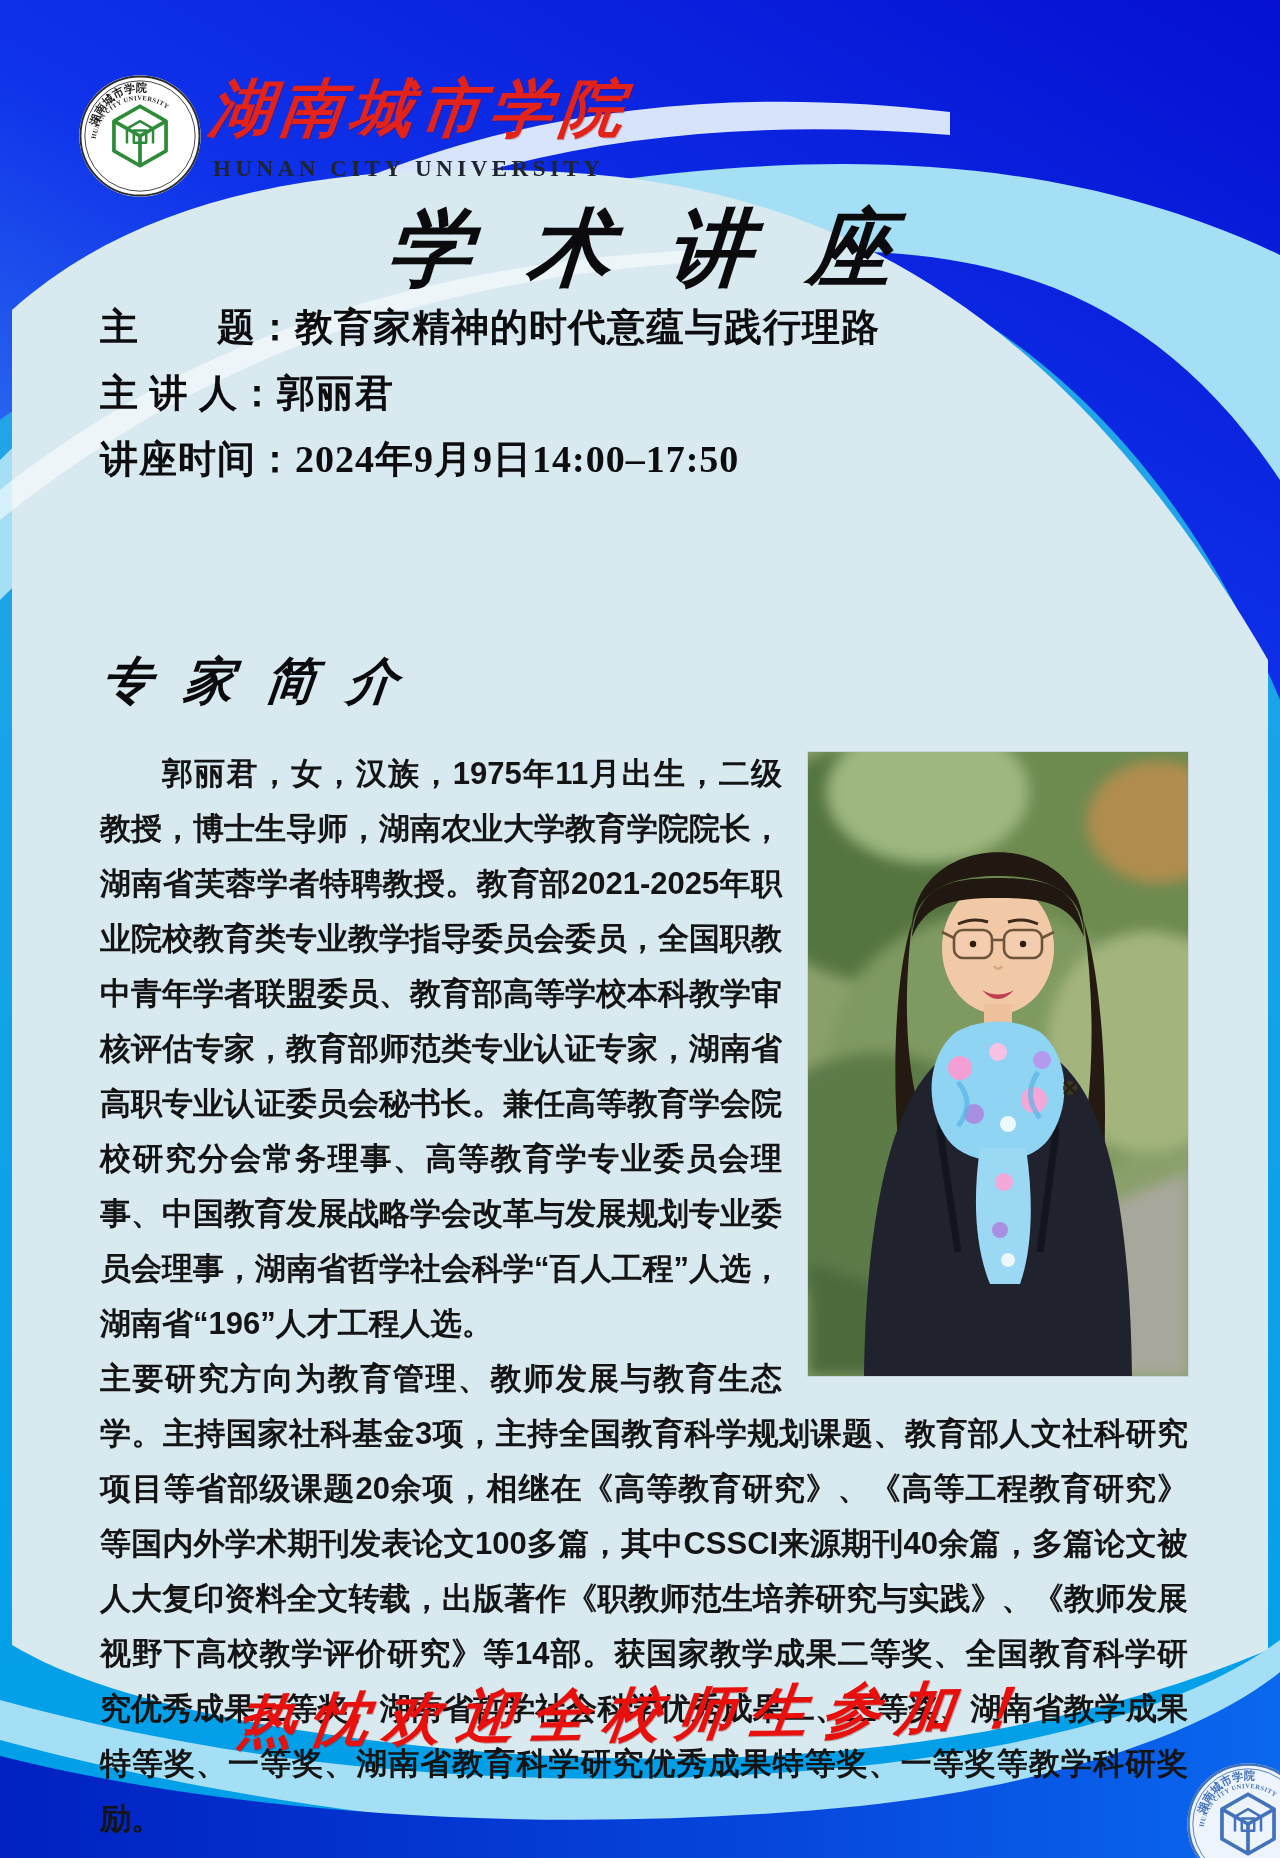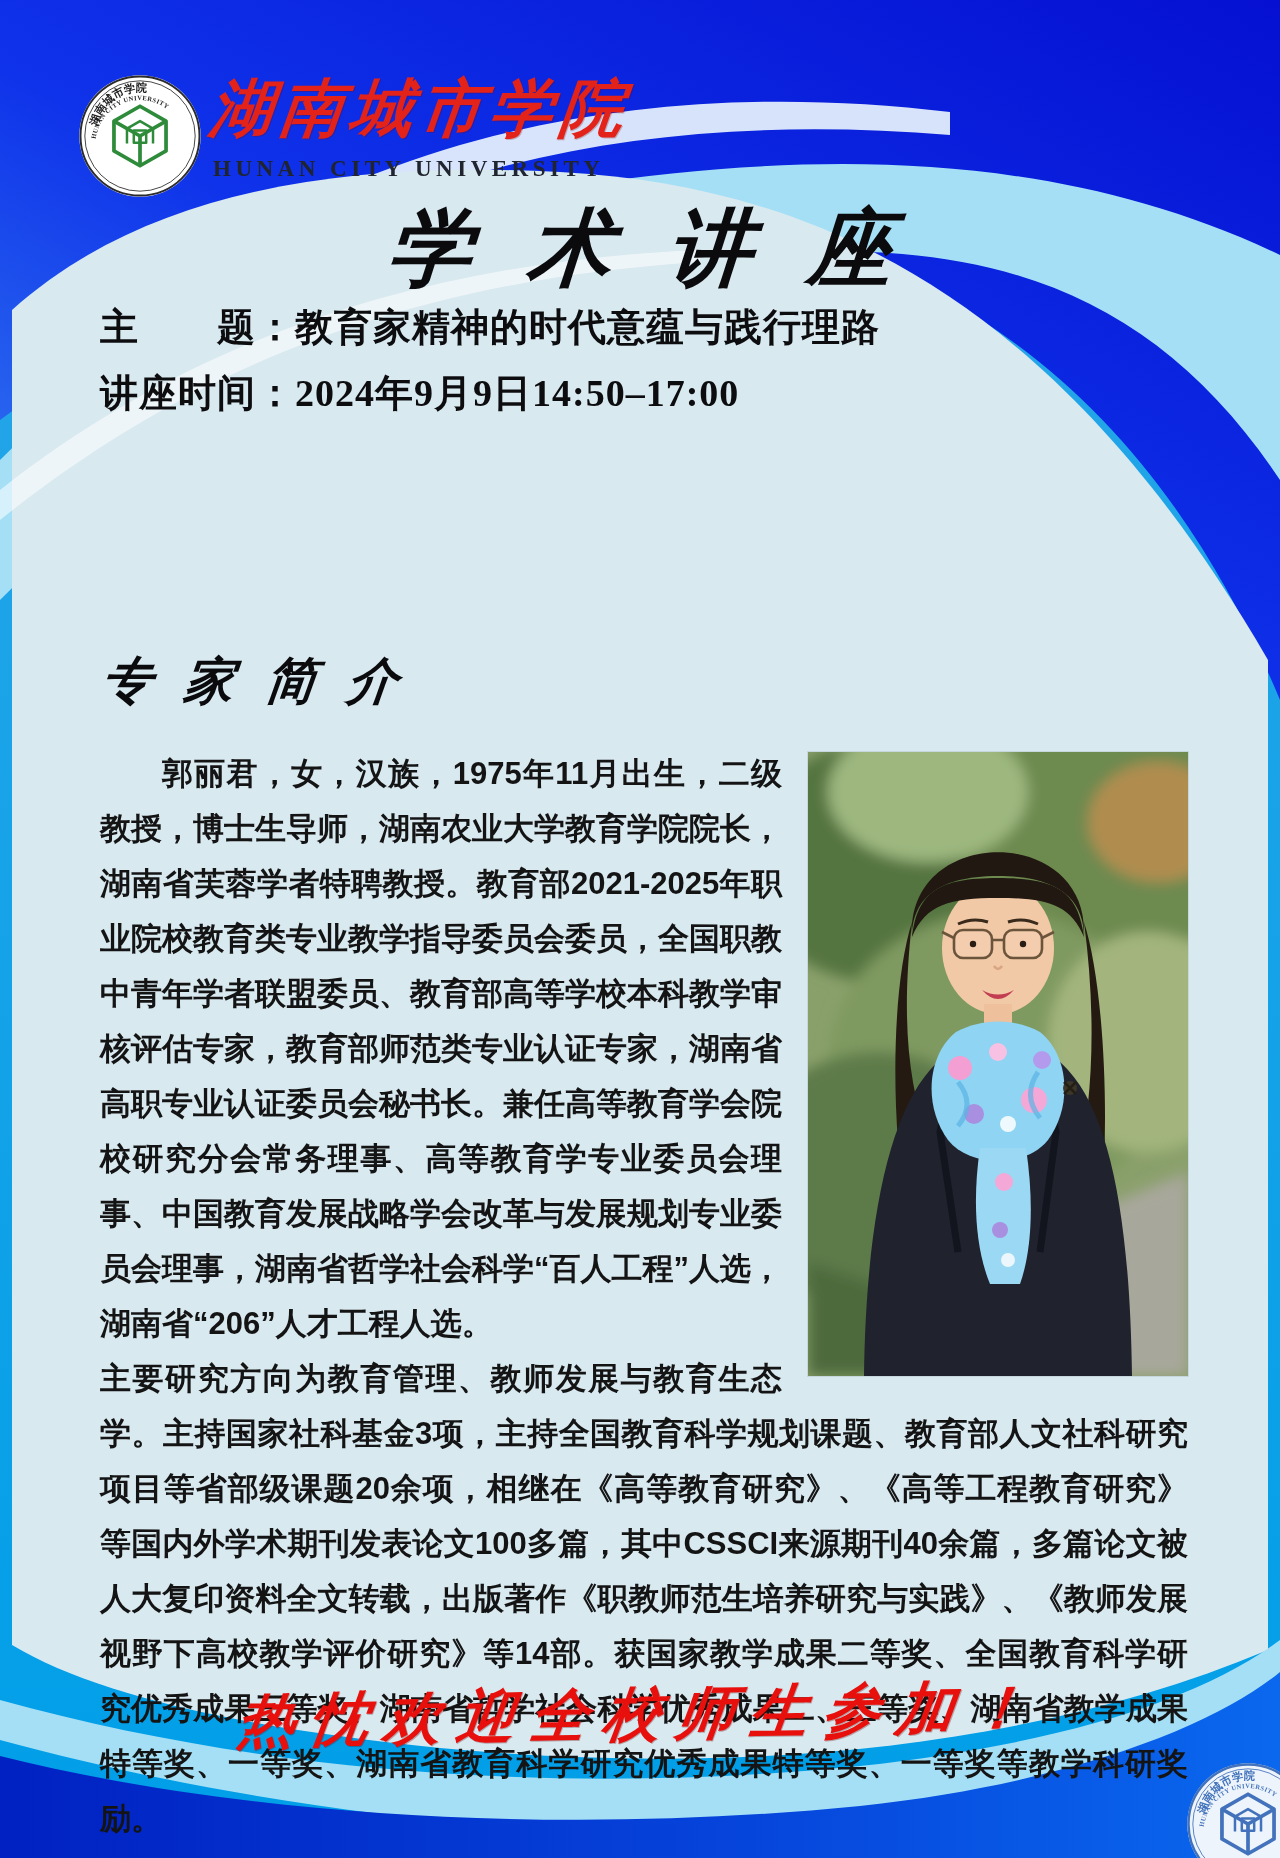--- a/index.html
+++ b/index.html
@@ -136,21 +136,22 @@
     </g>
   </svg>
 
   <div class="brand-cn">湖南城市学院</div>
   <div class="brand-en">HUNAN CITY UNIVERSITY</div>
 
   <div class="main-title">学术讲座</div>
 
   <div class="info-block">
     <div class="info-line">主　　题：教育家精神的时代意蕴与践行理路</div>
-    <div class="info-line">讲座时间：2024年9月9日14:50–17:00</div>
+    <div class="info-line">主 讲 人：郭丽君</div>
+    <div class="info-line">讲座时间：2024年9月9日14:00–17:50</div>
   </div>
 
   <div class="section-title">专家简介</div>
 
   <div class="bio">
 
     <svg class="speaker-photo" viewBox="0 0 380 624" preserveAspectRatio="none">
       <defs>
           <filter id="blurBg" x="-20%" y="-20%" width="140%" height="140%">
             <feGaussianBlur stdDeviation="7"></feGaussianBlur>
@@ -207,21 +208,21 @@
           <circle cx="200" cy="372" r="8" fill="#ffffff" opacity="0.85"></circle>
           <circle cx="196" cy="430" r="9" fill="#f4a8d8"></circle>
           <circle cx="192" cy="478" r="8" fill="#a98fe0"></circle>
           <circle cx="200" cy="508" r="7" fill="#ffffff" opacity="0.8"></circle>
           <path d="M150,330 q18,22 0,44 M230,320 q-16,24 2,46" stroke="#5ab4e4" stroke-width="5" fill="none" opacity="0.7"></path>
         </g>
         <circle cx="262" cy="336" r="7" fill="#3c3628"></circle>
         <path d="M256,330 l12,12 M268,330 l-12,12" stroke="#241f14" stroke-width="2.5"></path>
       </g>
     </svg>
-    <p class="p1">郭丽君，女，汉族，1975年11月出生，二级教授，博士生导师，湖南农业大学教育学院院长，湖南省芙蓉学者特聘教授。教育部2021-2025年职业院校教育类专业教学指导委员会委员，全国职教中青年学者联盟委员、教育部高等学校本科教学审核评估专家，教育部师范类专业认证专家，湖南省高职专业认证委员会秘书长。兼任高等教育学会院校研究分会常务理事、高等教育学专业委员会理事、中国教育发展战略学会改革与发展规划专业委员会理事，湖南省哲学社会科学“百人工程”人选，湖南省“206”人才工程人选。</p>
+    <p class="p1">郭丽君，女，汉族，1975年11月出生，二级教授，博士生导师，湖南农业大学教育学院院长，湖南省芙蓉学者特聘教授。教育部2021-2025年职业院校教育类专业教学指导委员会委员，全国职教中青年学者联盟委员、教育部高等学校本科教学审核评估专家，教育部师范类专业认证专家，湖南省高职专业认证委员会秘书长。兼任高等教育学会院校研究分会常务理事、高等教育学专业委员会理事、中国教育发展战略学会改革与发展规划专业委员会理事，湖南省哲学社会科学“百人工程”人选，湖南省“196”人才工程人选。</p>
     <p class="p2">主要研究方向为教育管理、教师发展与教育生态学。主持国家社科基金3项，主持全国教育科学规划课题、教育部人文社科研究项目等省部级课题20余项，相继在《高等教育研究》、《高等工程教育研究》等国内外学术期刊发表论文100多篇，其中CSSCI来源期刊40余篇，多篇论文被人大复印资料全文转载，出版著作《职教师范生培养研究与实践》、《教师发展视野下高校教学评价研究》等14部。获国家教学成果二等奖、全国教育科学研究优秀成果三等奖、湖南省哲学社会科学优秀成果二、三等奖、湖南省教学成果特等奖、一等奖、湖南省教育科学研究优秀成果特等奖、一等奖等教学科研奖励。</p>
   </div>
 
   <div class="welcome">热忱欢迎全校师生参加！</div>
 
   <svg class="corner-seal" viewBox="0 0 100 100">
     <circle cx="50" cy="50" r="49" fill="#eef4fb"></circle>
     <circle cx="50" cy="50" r="48" fill="none" stroke="currentColor" stroke-width="2"></circle>
     <circle cx="50" cy="50" r="44.5" fill="none" stroke="currentColor" stroke-width="0.7"></circle>
     <defs>

